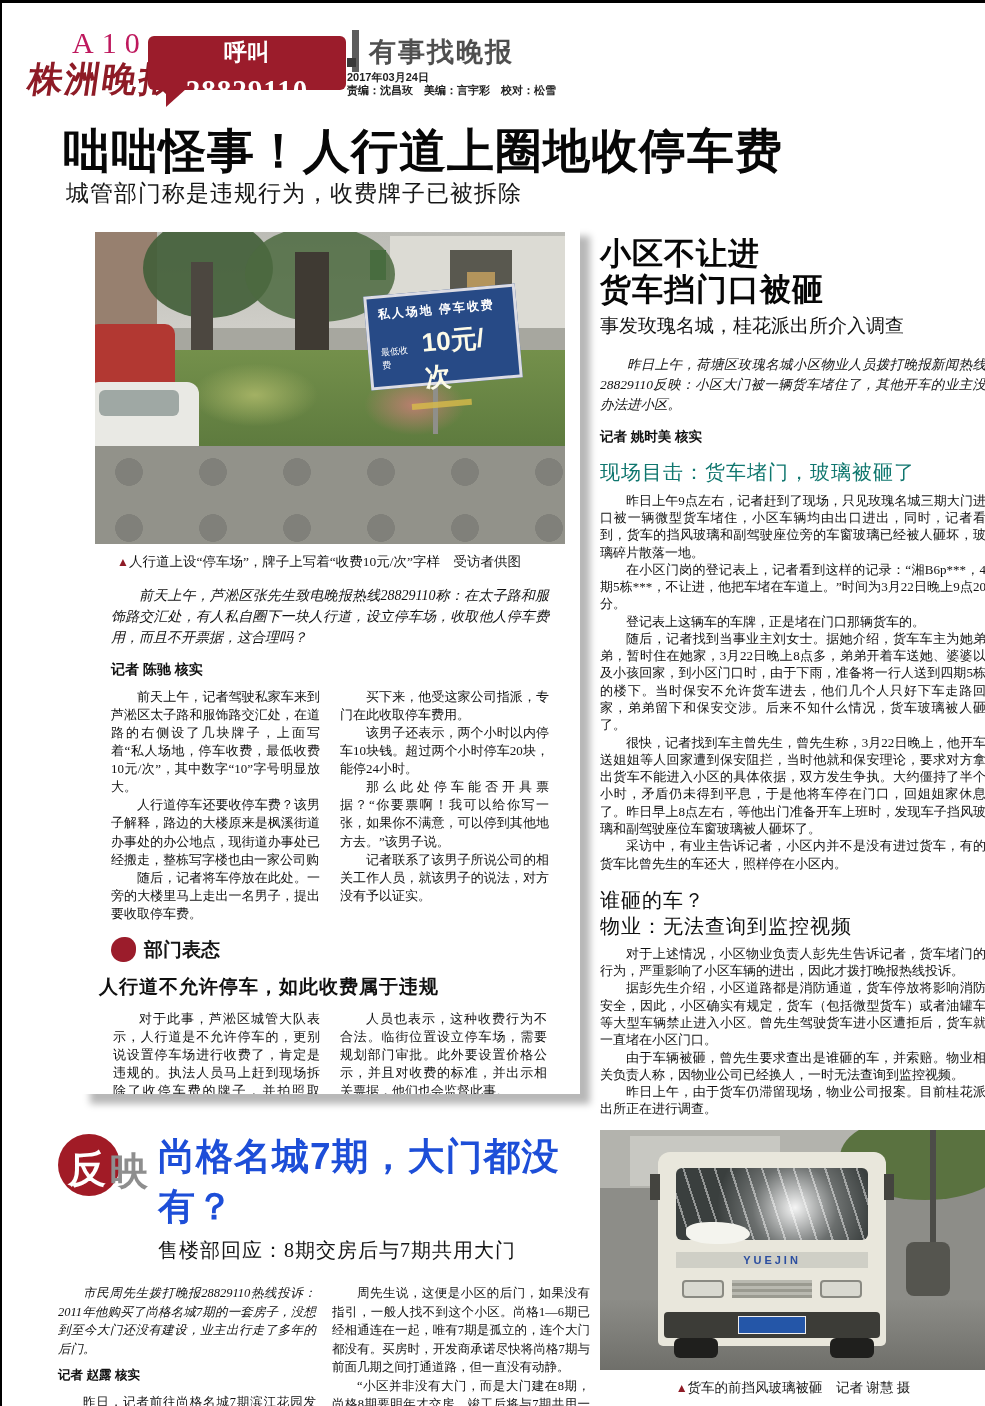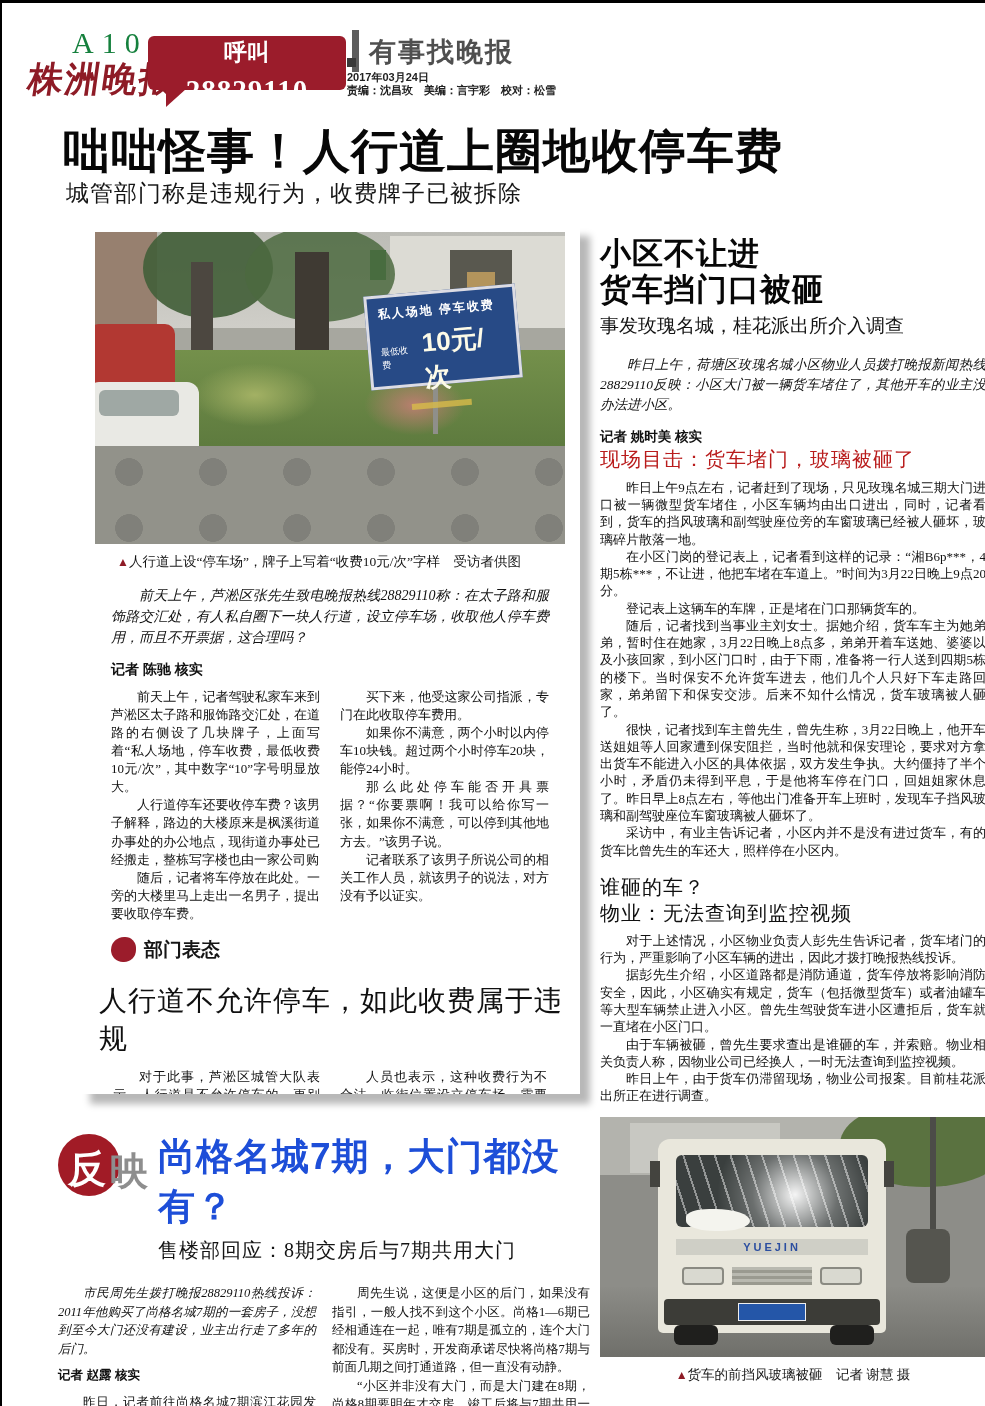--- a/index.html
+++ b/index.html
@@ -6,21 +6,21 @@
   html,body { background:#ffffff; }
   #page {
     position: relative; width: 985px; height: 1406px;
     background: #ffffff; overflow: hidden;
     font-family: "Liberation Serif", serif; color:#111;
   }
   .edge-top { position:absolute; left:0; top:0; width:100%; height:3px; background:#000; }
   .edge-left { position:absolute; left:0; top:0; width:2px; height:100%; background:#000; }
 
   
-  .page-no { position:absolute; left:72px; top:26px; font-size:30px; letter-spacing:8px; color:#15803d; font-family:"Liberation Serif",serif; }
+  .page-no { position:absolute; left:72px; top:26px; font-size:30px; letter-spacing:8px; color:#be185d; font-family:"Liberation Serif",serif; }
   .masthead { position:absolute; left:28px; top:56px; font-size:35px; font-weight:bold; color:#8e1b26;
     font-family:"Liberation Serif",serif; transform:skewX(-8deg); letter-spacing:2px; }
   .bubble { position:absolute; left:148px; top:36px; width:198px; height:54px; background:#9b1c2b; border-radius:6px;
     display:flex; align-items:center; justify-content:center; gap:6px; color:#fff;flex-direction:column; }
   .bubble:after { content:""; position:absolute; left:18px; bottom:-17px; width:0; height:0;
     border-top:18px solid #9b1c2b; border-right:20px solid transparent; }
   .phone-glyph { width:22px; height:22px; border:6px solid #fff; border-top-color:transparent; border-right-color:transparent;
     border-radius:50%; transform:rotate(48deg); margin-right:2px; }
   .bubble .cn { font-size:23px; font-weight:bold; font-family:"Liberation Sans",sans-serif; }
   .bubble .num { font-size:29px; font-weight:bold; font-family:"Liberation Serif",serif; letter-spacing:1px; }
@@ -43,21 +43,21 @@
   .tri { color:#8e1b26; font-size:12px; }
   .lead-p { margin:14px 16px 0 16px; font-size:14px; line-height:1.5; font-style:italic; text-indent:2em; text-align:justify; }
   .reporter { margin:13px 16px 0 16px; font-size:14px; font-weight:bold; font-family:"Liberation Sans",sans-serif; }
   .cols { display:flex; gap:20px; margin:9px 16px 0 16px; }
   .col { flex:1; font-size:13px; line-height:1.39; text-align:justify; }
   .col p { text-indent:2em; }
   .statement { margin:14px 2px 0 2px; }
   .st-tag { display:flex; align-items:center; gap:8px; margin-left:14px; }
   .blob { width:25px; height:25px; background:#9b1c2b; border-radius:55% 45% 50% 50%; }
   .st-tag span { font-size:19px; font-weight:bold; font-family:"Liberation Sans",sans-serif; color:#151515; }
-  .st-head { margin:19px 0 0 2px; font-size:28px; color:#101010; letter-spacing:1px; }
+  .st-head { margin:11px 0 0 2px; font-size:19px; color:#101010; letter-spacing:1px;font-weight:bold; }
   .statement .cols { margin-top:10px; }
 
   
   .ph-buildings { position:absolute; left:0; top:0; width:470px; height:96px; background:linear-gradient(#bcbcb6,#cfcec8); }
   .ph-bld-left { position:absolute; left:0; top:0; width:62px; height:96px; background:#97806f; }
   .ph-store { position:absolute; left:295px; top:4px; width:175px; height:92px; background:#dcdbd4; }
   .ph-door { position:absolute; left:355px; top:18px; width:62px; height:76px; background:#59584f; }
   .ph-crate { position:absolute; left:372px; top:40px; width:28px; height:24px; background:#b3945c; }
   .ph-greensign { position:absolute; left:275px; top:18px; width:16px; height:30px; background:#2f7a3c; }
   .ph-tree1 { position:absolute; left:48px; top:-14px; width:130px; height:100px; background:#43603a; border-radius:50%; opacity:.92; }
@@ -86,21 +86,21 @@
   .sign-l2 { font-size:9px; }
   .sign-l3 { font-size:26px; font-weight:bold; color:#fdfbe8; font-family:"Liberation Sans",sans-serif; }
   .sign-yellow { margin-top:7px; margin-left:26px; width:60px; height:6px; background:#d8bb4a; opacity:.8; }
 
   
   .rcol { position:absolute; left:600px; top:236px; width:386px; }
   .r-h2 { font-size:31px; font-weight:900; line-height:1.16; font-family:"Liberation Sans",sans-serif; color:#070707; letter-spacing:1px; }
   .r-sub { margin-top:5px; font-size:19px; color:#141414; }
   .r-lead { margin-top:16px; font-size:13.5px; line-height:1.5; font-style:italic; text-indent:2em; text-align:justify; }
   .r-rep { margin-top:12px; font-size:13.5px; font-weight:bold; font-family:"Liberation Sans",sans-serif; }
-  .r-sec { font-size:20px; color:#b91c1c; letter-spacing:1px; }
+  .r-sec { margin-top:13px; font-size:20px; color:#0f766e; letter-spacing:1px; }
   .r-sec2 { margin-top:15px; font-size:20px; color:#101010; letter-spacing:1px; line-height:1.3; }
   .r-body { margin-top:6px; font-size:13px; line-height:1.33; text-align:justify; }
   .r-body p { text-indent:2em; }
 
   
   .truck-photo { position:relative; width:386px; height:240px; margin-top:12px; overflow:hidden; background:#8d8d88; }
   .t-top { position:absolute; left:0; top:0; width:386px; height:58px; background:#b3b3ad; }
   .t-bld { position:absolute; left:30px; top:6px; width:150px; height:50px; background:#c8c8c2; }
   .t-green { position:absolute; left:240px; top:-16px; width:170px; height:86px; background:#5a7240; border-radius:50%; }
   .t-pole { position:absolute; left:330px; top:0; width:6px; height:120px; background:#4c4c48; }
@@ -196,21 +196,21 @@
     <p class="lead-p">前天上午，芦淞区张先生致电晚报热线28829110称：在太子路和服饰路交汇处，有人私自圈下一块人行道，设立停车场，收取他人停车费用，而且不开票据，这合理吗？</p>
     <div class="reporter">记者 陈驰 核实</div>
     <div class="cols">
       <div class="col">
         <p>前天上午，记者驾驶私家车来到芦淞区太子路和服饰路交汇处，在道路的右侧设了几块牌子，上面写着“私人场地，停车收费，最低收费10元/次”，其中数字“10”字号明显放大。</p>
         <p>人行道停车还要收停车费？该男子解释，路边的大楼原来是枫溪街道办事处的办公地点，现街道办事处已经搬走，整栋写字楼也由一家公司购</p>
         <p>随后，记者将车停放在此处。一旁的大楼里马上走出一名男子，提出要收取停车费。</p>
       </div>
       <div class="col">
         <p>买下来，他受这家公司指派，专门在此收取停车费用。</p>
-        <p>如果你不满意，两个小时以内停车10块钱。超过两个小时停车20块，能停24小时。</p>
+        <p>该男子还表示，两个小时以内停车10块钱。超过两个小时停车20块，能停24小时。</p>
         <p>那么此处停车能否开具票据？“你要票啊！我可以给你写一张，如果你不满意，可以停到其他地方去。”该男子说。</p>
         <p>记者联系了该男子所说公司的相关工作人员，就该男子的说法，对方没有予以证实。</p>
       </div>
     </div>
     <div class="statement">
       <div class="st-tag">
         <span class="blob"></span>
         <span>部门表态</span>
       </div>
       <div class="st-head">人行道不允许停车，如此收费属于违规</div>

